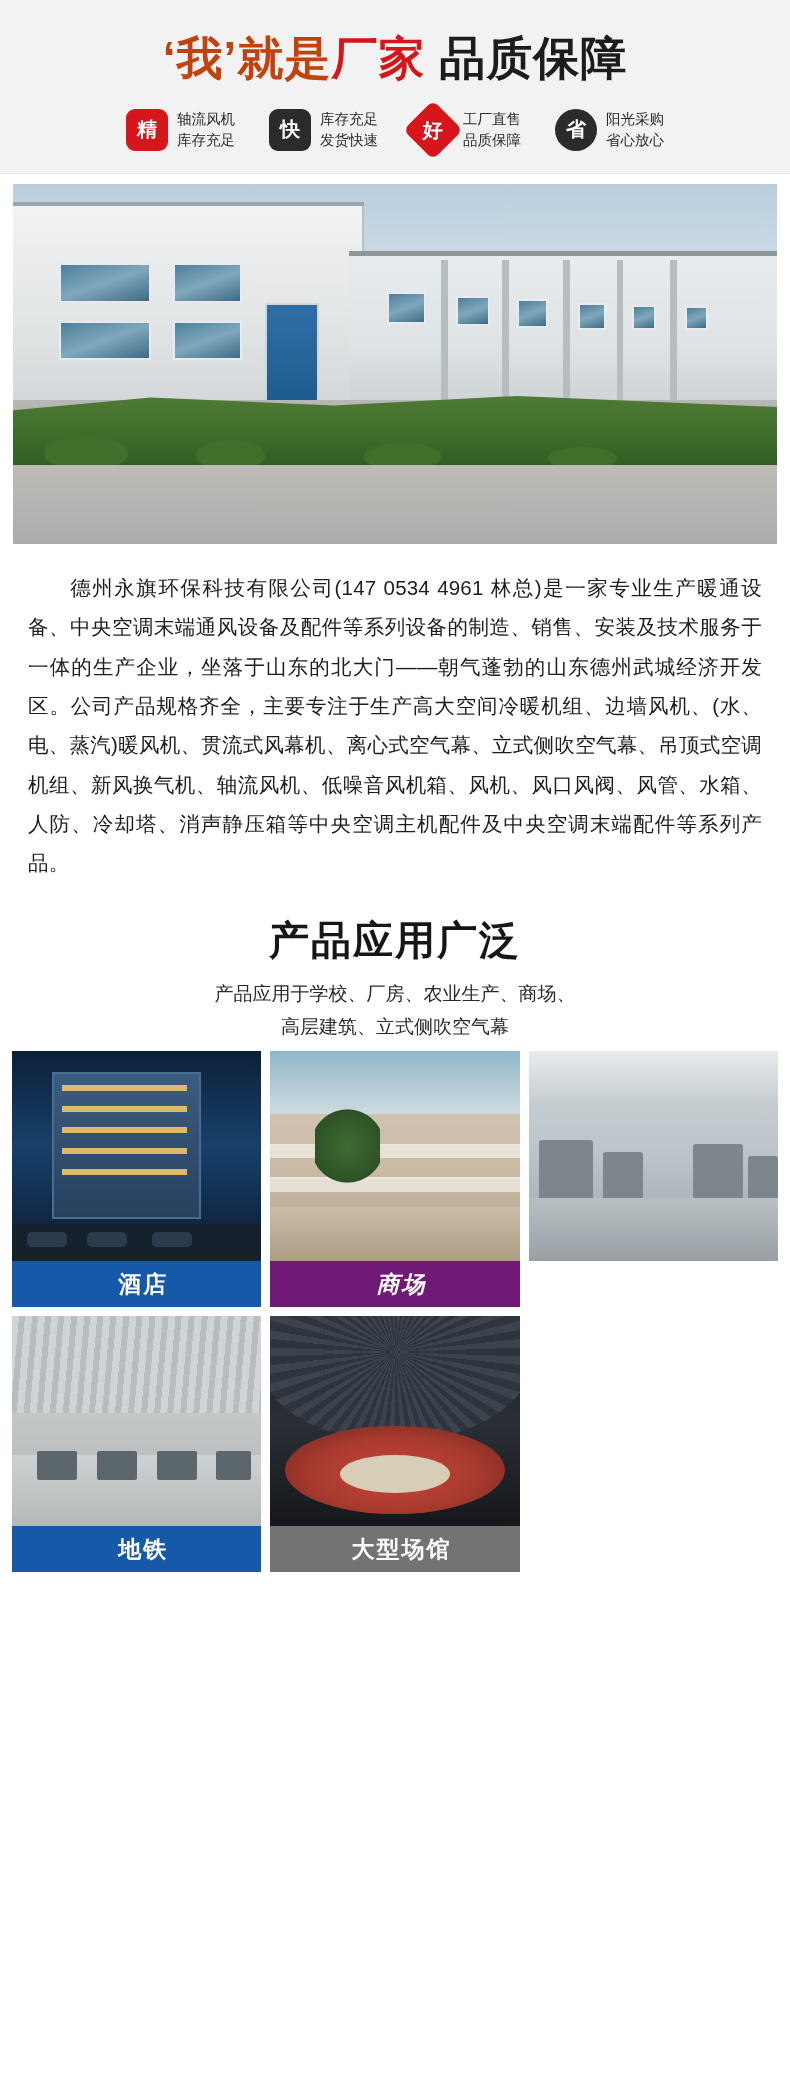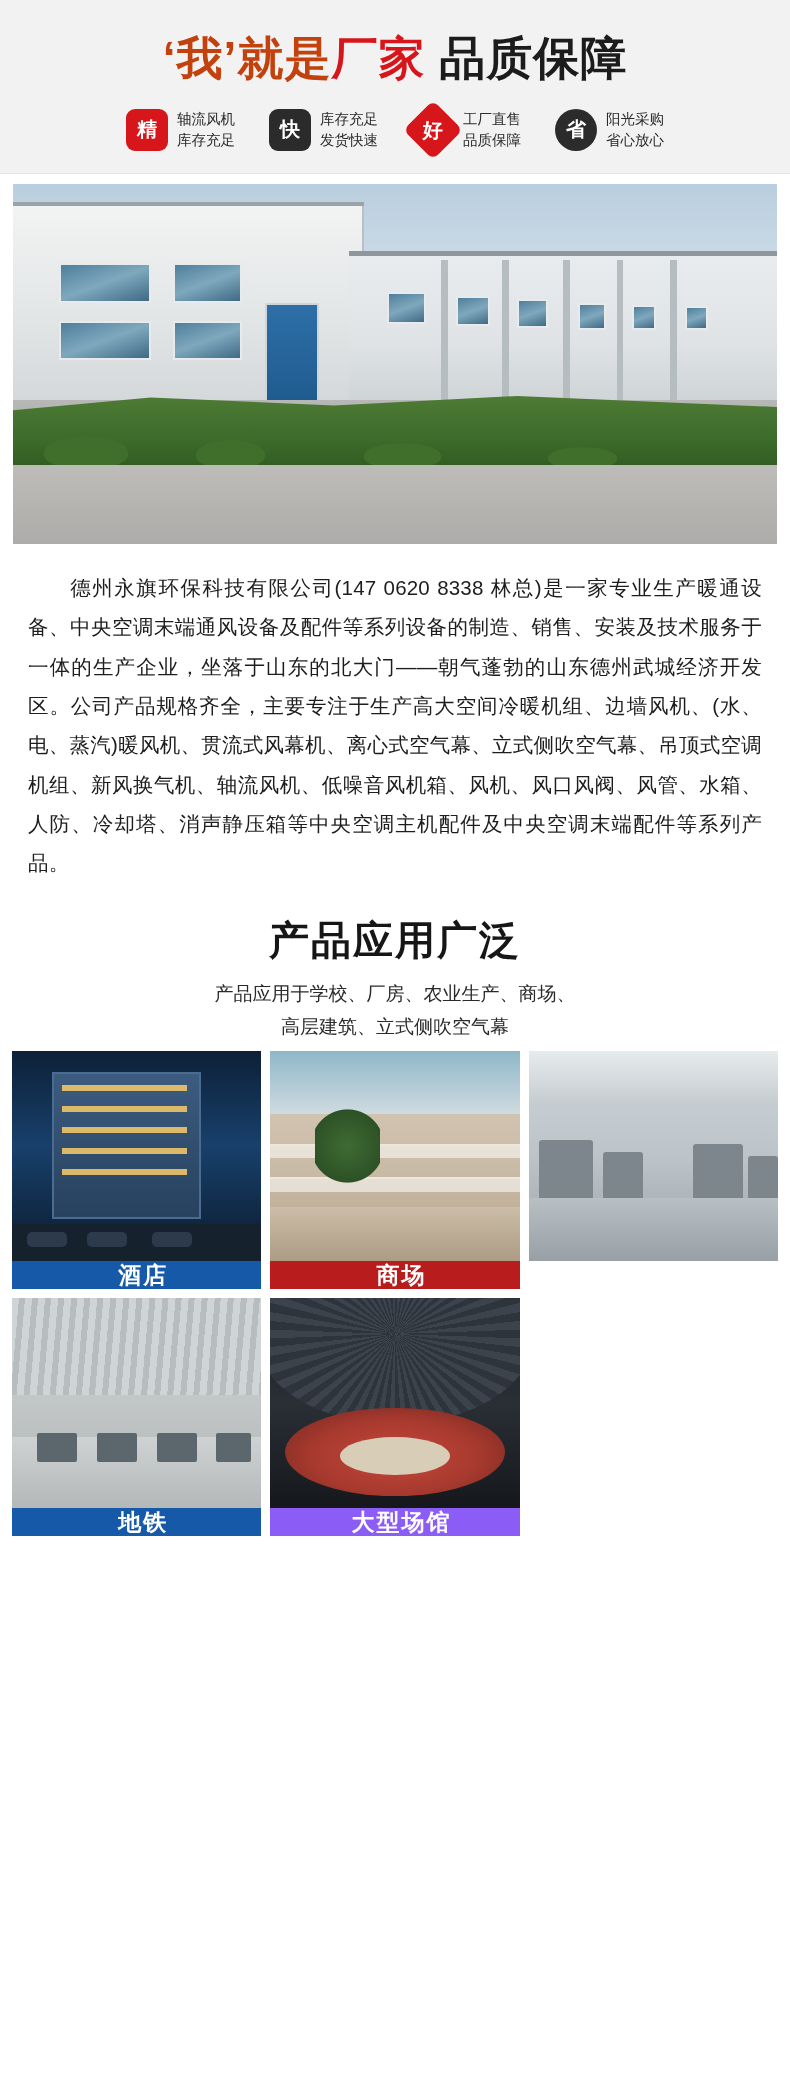--- a/index.html
+++ b/index.html
@@ -163,27 +163,27 @@
   
   .gallery {
     display: grid;
     grid-template-columns: repeat(3, 1fr);
     gap: 9px;
     padding: 8px 12px 16px 12px;
   }
   .cell { position: relative; overflow: hidden; }
   .cell .photo { width: 100%; height: 210px; position: relative; overflow: hidden; }
   .cell .caption {
-    height: 28px;
+    height: 46px;
     display: flex; align-items: center; justify-content: center;
     color: #fff; font-size: 23px; font-weight: bold; letter-spacing: 2px; padding-left: 13px;
   }
   .cap-blue { background: #1559a8; }
-  .cap-orange { background: #b91c1c; }
-  .cap-red { background: #8b5cf6; }
+  .cap-orange { background: #701a75; font-style: italic; }
+  .cap-red { background: #737373; }
 
   
   .p-hotel { background: linear-gradient(180deg,#0d2038 0%,#18406b 45%,#0b1a2c 100%); }
   .p-hotel .twr {
     position: absolute; left: 16%; top: 10%; width: 60%; height: 70%;
     background: linear-gradient(180deg,#3c5c80 0%,#27415e 100%);
     box-shadow: inset 0 0 0 2px #4a6c90;
   }
   .p-hotel .lit {
     position: absolute; background: #f0c46a; opacity: .9;
@@ -357,21 +357,21 @@
     <div class="ground"></div>
     <div class="grass"></div>
     <div class="shrub" style="left:4%; width:11%; height:9%;"></div>
     <div class="shrub" style="left:24%; width:9%; height:8%;"></div>
     <div class="shrub" style="left:46%; width:10%; height:7%;"></div>
     <div class="shrub" style="left:70%; width:9%; height:6%;"></div>
     <div class="road"></div>
   </div>
 
   <div class="desc">
-    <span class="indent"></span><span>德州永旗环保科技有限公司(147 0620 8338 林总)是一家专业生产暖通设备、中央空调末端通风设备及配件等系列设备的制造、销售、安装及技术服务于一体的生产企业，坐落于山东的北大门——朝气蓬勃的山东德州武城经济开发区。公司产品规格齐全，主要专注于生产高大空间冷暖机组、边墙风机、(水、电、蒸汽)暖风机、贯流式风幕机、离心式空气幕、立式侧吹空气幕、吊顶式空调机组、新风换气机、轴流风机、低噪音风机箱、风机、风口风阀、风管、水箱、人防、冷却塔、消声静压箱等中央空调主机配件及中央空调末端配件等系列产品。</span>
+    <span class="indent"></span><span>德州永旗环保科技有限公司(147 0534 4961 林总)是一家专业生产暖通设备、中央空调末端通风设备及配件等系列设备的制造、销售、安装及技术服务于一体的生产企业，坐落于山东的北大门——朝气蓬勃的山东德州武城经济开发区。公司产品规格齐全，主要专注于生产高大空间冷暖机组、边墙风机、(水、电、蒸汽)暖风机、贯流式风幕机、离心式空气幕、立式侧吹空气幕、吊顶式空调机组、新风换气机、轴流风机、低噪音风机箱、风机、风口风阀、风管、水箱、人防、冷却塔、消声静压箱等中央空调主机配件及中央空调末端配件等系列产品。</span>
   </div>
 
   <div class="section">
     <div class="section-title">产品应用广泛</div>
     <div class="section-sub">
       <div>产品应用于学校、厂房、农业生产、商场、</div>
       <div>高层建筑、立式侧吹空气幕</div>
     </div>
   </div>
 

